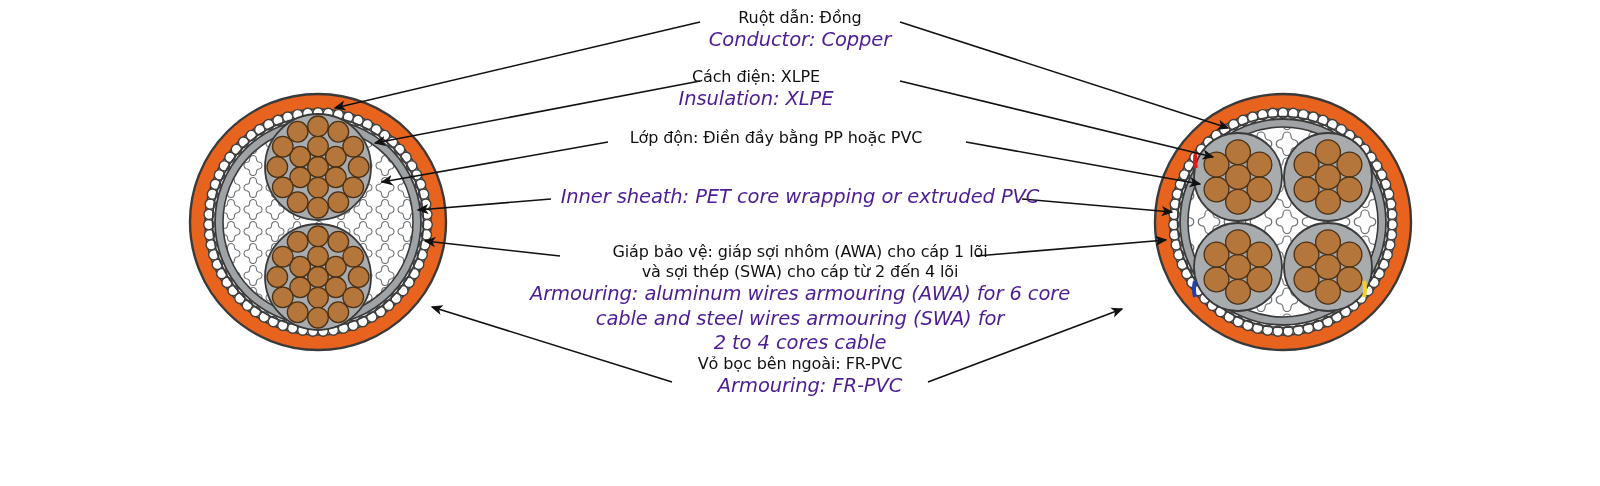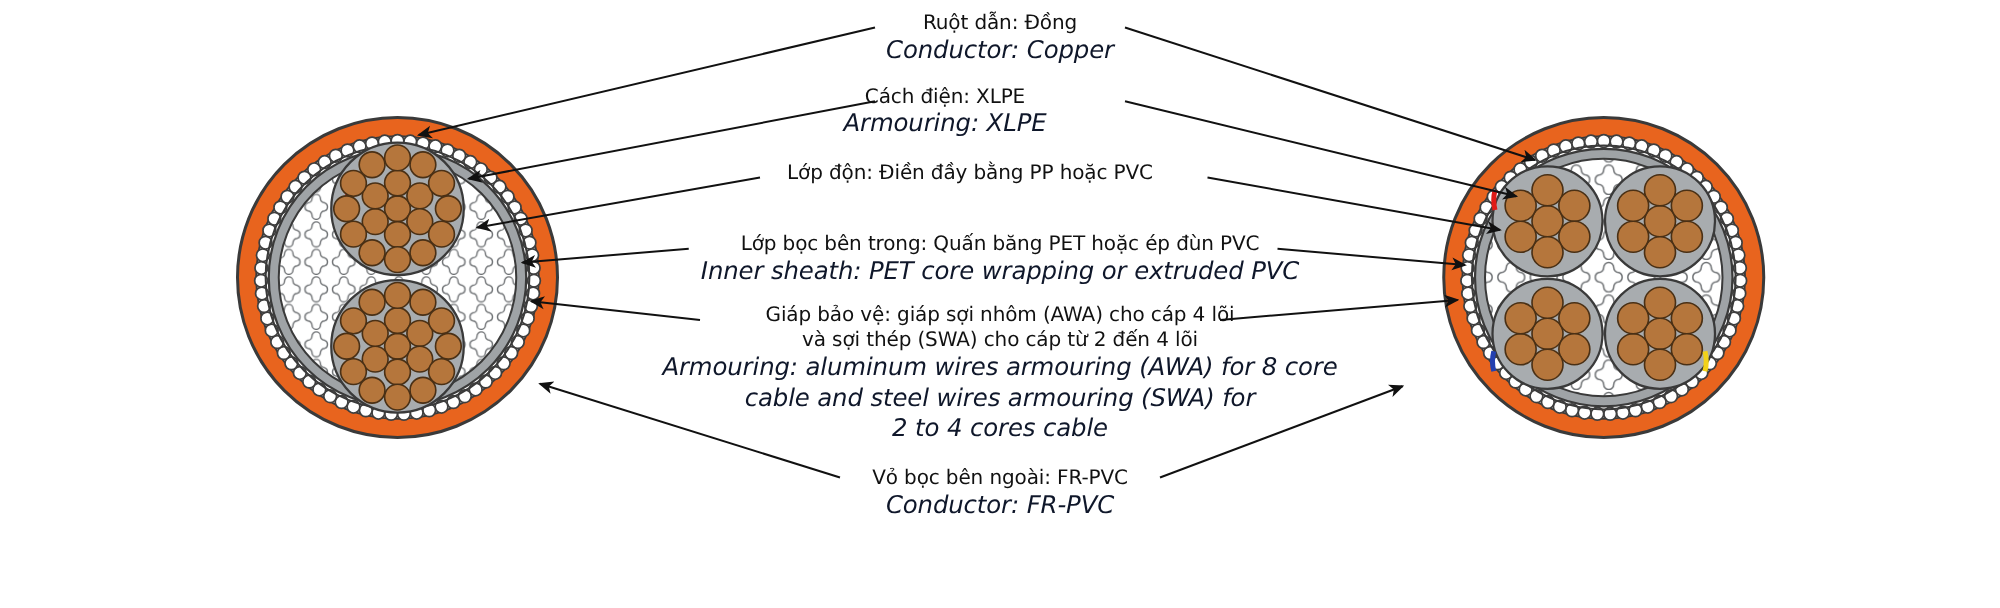--- a/index.html
+++ b/index.html
@@ -26,21 +26,21 @@
     font-style:normal;
     letter-spacing:-0.1px;
     color:#111111;
   }
   .en{
     font-family:"DejaVu Sans","Liberation Sans",sans-serif;
     font-size:19.5px;
     font-style:italic;
     font-weight:400;
     letter-spacing:-0.1px;
-    color:#0f172a;
+    color:#4c1d95;
   }
 </style>
 </head>
 <body>
 
 <div id="stage">
 
   <svg class="layer" viewBox="0 0 1600 486">
     <defs>
 
@@ -362,39 +362,38 @@
 
   <div class="labels">
 
     <div class="lbl" style="left:800px;top:8px;">
       <div class="vi">Ruột dẫn: Đồng</div>
       <div class="en">Conductor: Copper</div>
     </div>
 
     <div class="lbl" style="left:756px;top:67px;">
       <div class="vi">Cách điện: XLPE</div>
-      <div class="en">Armouring: XLPE</div>
+      <div class="en">Insulation: XLPE</div>
     </div>
 
     <div class="lbl" style="left:776px;top:128px;">
       <div class="vi">Lớp độn: Điền đầy bằng PP hoặc PVC</div>
     </div>
 
     <div class="lbl" style="left:800px;top:185px;">
-      <div class="vi">Lớp bọc bên trong: Quấn băng PET hoặc ép đùn PVC</div>
       <div class="en">Inner sheath: PET core wrapping or extruded PVC</div>
     </div>
 
     <div class="lbl" style="left:800px;top:242px;">
-      <div class="vi">Giáp bảo vệ: giáp sợi nhôm (AWA) cho cáp 4 lõi</div>
+      <div class="vi">Giáp bảo vệ: giáp sợi nhôm (AWA) cho cáp 1 lõi</div>
       <div class="vi">và sợi thép (SWA) cho cáp từ 2 đến 4 lõi</div>
-      <div class="en">Armouring: aluminum wires armouring (AWA) for 8 core</div>
+      <div class="en">Armouring: aluminum wires armouring (AWA) for 6 core</div>
       <div class="en">cable and steel wires armouring (SWA) for</div>
       <div class="en">2 to 4 cores cable</div>
     </div>
 
-    <div class="lbl" style="left:800px;top:372px;">
+    <div class="lbl" style="left:800px;top:354px;text-align:right;">
       <div class="vi">Vỏ bọc bên ngoài: FR-PVC</div>
-      <div class="en">Conductor: FR-PVC</div>
+      <div class="en">Armouring: FR-PVC</div>
     </div>
 
   </div>
 </div>
 
 </body></html>

